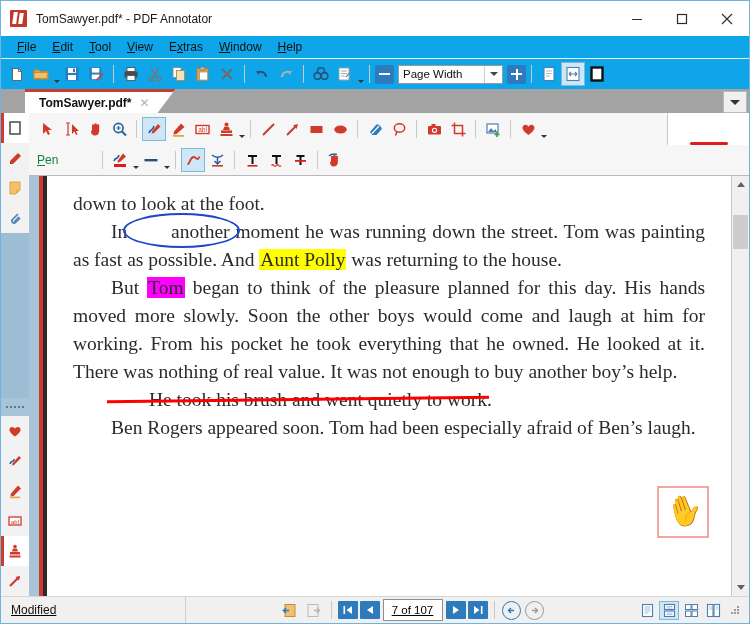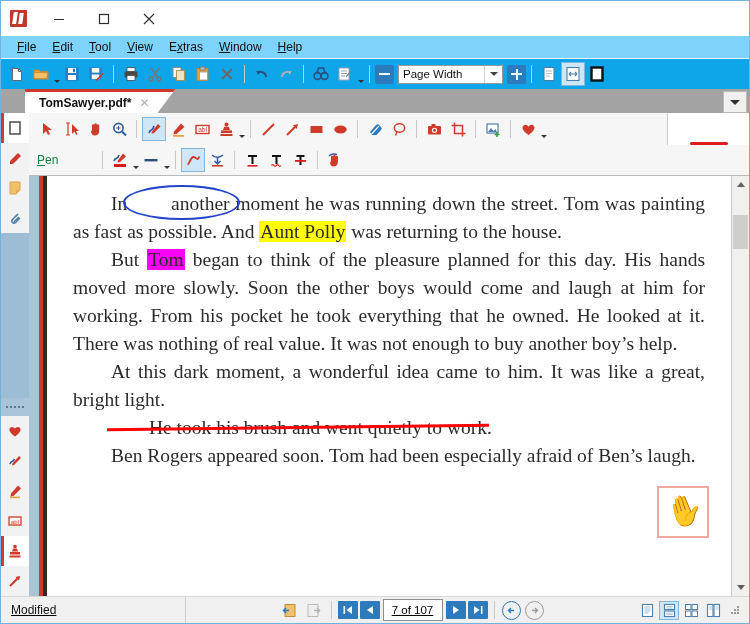--- a/index.html
+++ b/index.html
@@ -21,21 +21,21 @@
             background:#fff;transform:skewX(-8deg);}
   .app-icon:after{content:"";position:absolute;left:9px;top:3px;width:4px;height:11px;
             background:#fff;transform:skewX(-8deg);}
   .title-text{font-size:12px;color:#1a1a1a;flex:1 1 auto;white-space:nowrap;}
   .wctrls{display:flex;height:35px;flex:0 0 auto;}
   .wbtn{width:45px;height:35px;display:flex;align-items:center;justify-content:center;
         color:#2b2b2b;background:#fff;}
   .wbtn svg{display:block;}
 
   
-  .menubar{height:22px;background:#7dd3fc;display:flex;align-items:center;
+  .menubar{height:22px;background:#0ea5e9;display:flex;align-items:center;
            padding-left:8px;flex:0 0 auto;border-bottom:1px solid #f0f0f0;}
   .menu-item{font-size:12px;color:#111;padding:2px 8px;white-space:nowrap;}
   .menu-item u{text-decoration:underline;}
 
   
   .maintool{height:30px;background:#0ea5e9;display:flex;align-items:center;
             padding:0 4px;flex:0 0 auto;gap:0px;}
   .tb{width:24px;height:24px;display:flex;align-items:center;justify-content:center;
       position:relative;flex:0 0 auto;}
   .tb.sel{background:#cfe6f7;border:1px solid #7fb7dd;box-sizing:border-box;}
@@ -150,20 +150,21 @@
   .grip{width:12px;height:12px;margin-left:4px;position:relative;}
   .grip span{position:absolute;width:2px;height:2px;background:#9a9a9a;}
 </style>
 </head>
 <body>
 
 <div id="app">
 
   <div class="titlebar">
     <div class="app-icon"></div>
+    <div class="title-text">TomSawyer.pdf* - PDF Annotator</div>
     <div class="wctrls">
       <div class="wbtn">
         <svg width="12" height="12" viewBox="0 0 12 12">
             <rect x="1" y="6" width="10" height="1" fill="#2b2b2b"></rect>
           </svg>
       </div>
       <div class="wbtn">
         <svg width="12" height="12" viewBox="0 0 12 12">
             <rect x="1.5" y="1.5" width="9" height="9" fill="none" stroke="#2b2b2b" stroke-width="1.2"></rect>
           </svg>
@@ -609,28 +610,28 @@
               <path d="M3 5 C5 3 8 2.5 11 3.5" stroke="#2d5fa0" stroke-width="1.4" fill="none"></path>
             </svg>
         </div>
       </div>
 
       <div class="docwrap">
         <div class="doc-left-gutter"></div>
         <div class="page">
           <div class="page-inner">
 
+            <p class="ptext">
+              <span>down to look at the foot.</span>
+            </p>
 
             <p class="ptext ind"><span>In </span><span class="ellipse-wrap"><span>another</span></span><span> moment he was running down the street. Tom was painting as fast as possible. And </span><span class="hl-y">Aunt Polly</span><span> was returning to the house.</span></p>
 
             <p class="ptext ind"><span>But </span><span class="hl-m">Tom</span><span> began to think of the pleasure planned for this day. His hands moved more slowly. Soon the other boys would come and laugh at him for working. From his pocket he took everything that he owned. He looked at it. There was nothing of real value. It was not enough to buy another boy’s help.</span></p>
 
-            <p class="ptext ind">
-              <span>At this dark moment, a wonderful idea came to him. It was like a great, bright light.</span>
-            </p>
 
             <p class="ptext ind"><span class="strike-wrap"><span>He took his brush and went quietly to work</span></span><span>.</span></p>
 
             <p class="ptext ind">
               <span>Ben Rogers appeared soon. Tom had been especially afraid of Ben’s laugh.</span>
             </p>
 
 
             <div class="stamp">
               <div class="hand">✋</div>

